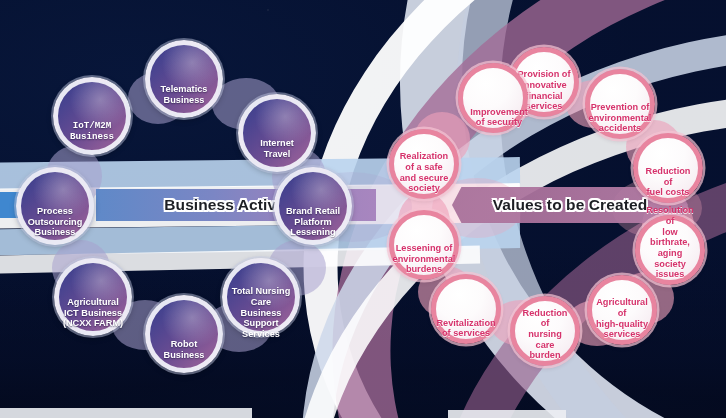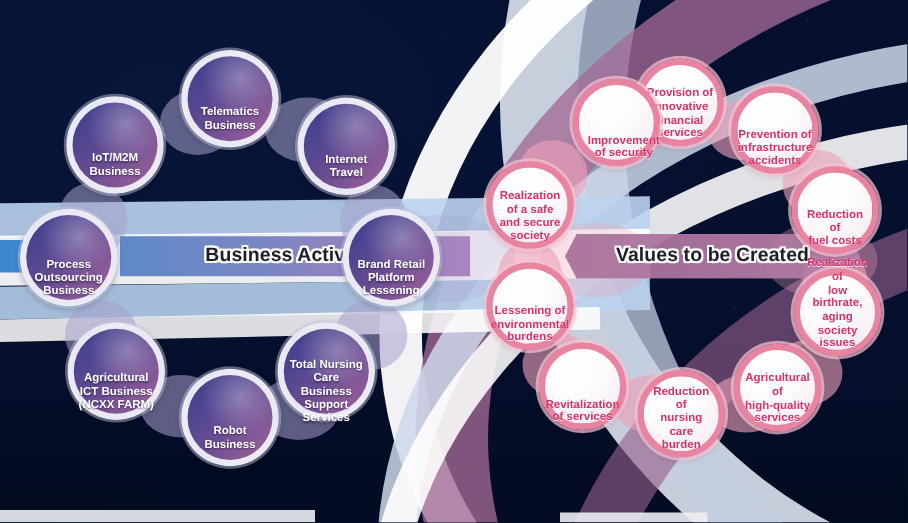--- a/index.html
+++ b/index.html
@@ -313,25 +313,25 @@
   </div>
   <div class="banner banner-right">
     <span class="banner-text">Values to be Created</span>
   </div>
 
   <div id="left-nodes">
       <div class="node node-blue" style="left: 145px; top: 40px; width: 78px; height: 78px;">
         <span class="label">Telematics
 Business</span>
       </div>
-      <div class="node node-blue" style="left: 53px; top: 77px; width: 78px; height: 78px;">
+      <div class="node node-blue" style="left: 53px; top: 77px; width: 78px; height: 78px; font-family: Liberation Mono, monospace;">
         <span class="label">IoT/M2M
 Business</span>
       </div>
-      <div class="node node-blue" style="left: 238px; top: 78px; width: 78px; height: 78px;">
+      <div class="node node-blue" style="left: 238px; top: 94px; width: 78px; height: 78px;">
         <span class="label">Internet
 Travel</span>
       </div>
       <div class="node node-blue" style="left: 16px; top: 167px; width: 78px; height: 78px;">
         <span class="label">Process
 Outsourcing
 Business</span>
       </div>
       <div class="node node-blue" style="left: 274px; top: 167px; width: 78px; height: 78px;">
         <span class="label">Brand Retail
@@ -361,40 +361,40 @@
 innovative
 financial
 services</span>
       </div>
       <div class="node node-pink" style="left: 458px; top: 63px; width: 70px; height: 70px; padding-left: 12px;">
         <span class="label">Improvement
 of security</span>
       </div>
       <div class="node node-pink" style="left: 585px; top: 69px; width: 70px; height: 70px;">
         <span class="label">Prevention of
-infrastructure
+environmental
 accidents</span>
       </div>
       <div class="node node-pink" style="left: 389px; top: 129px; width: 70px; height: 70px;">
         <span class="label">Realization
 of a safe
 and secure
 society</span>
       </div>
       <div class="node node-pink" style="left: 633px; top: 133px; width: 70px; height: 70px;">
         <span class="label">Reduction of
 fuel costs</span>
       </div>
       <div class="node node-pink" style="left: 389px; top: 210px; width: 70px; height: 70px;">
         <span class="label">Lessening of
 environmental
 burdens</span>
       </div>
       <div class="node node-pink" style="left: 635px; top: 215px; width: 70px; height: 70px;">
-        <span class="label">Realization of
+        <span class="label">Resolution of
 low birthrate,
 aging society
 issues</span>
       </div>
       <div class="node node-pink" style="left: 431px; top: 274px; width: 70px; height: 70px;">
         <span class="label">Revitalization
 of services</span>
       </div>
       <div class="node node-pink" style="left: 587px; top: 275px; width: 70px; height: 70px;">
         <span class="label">Agricultural of

